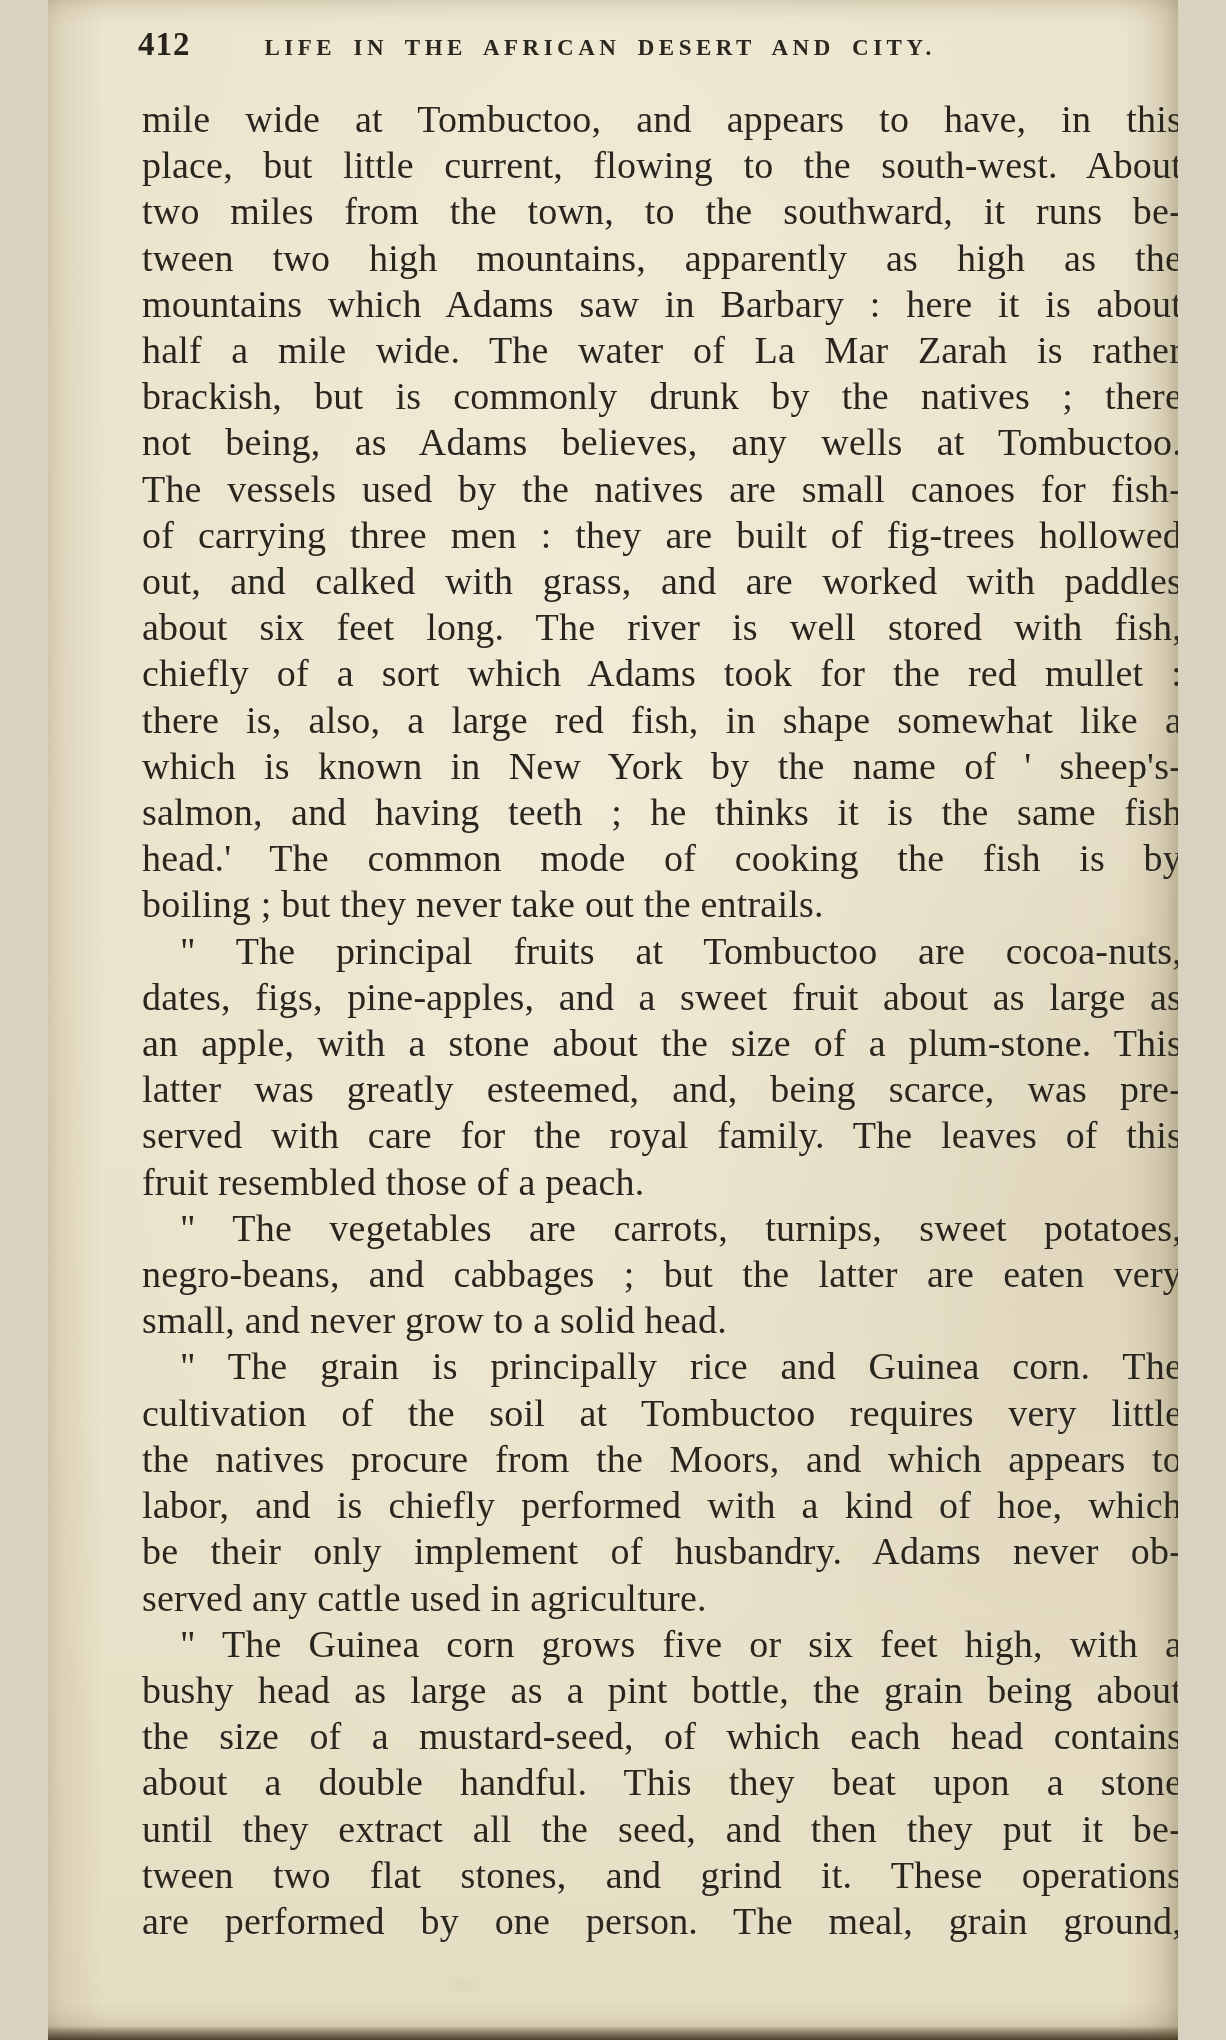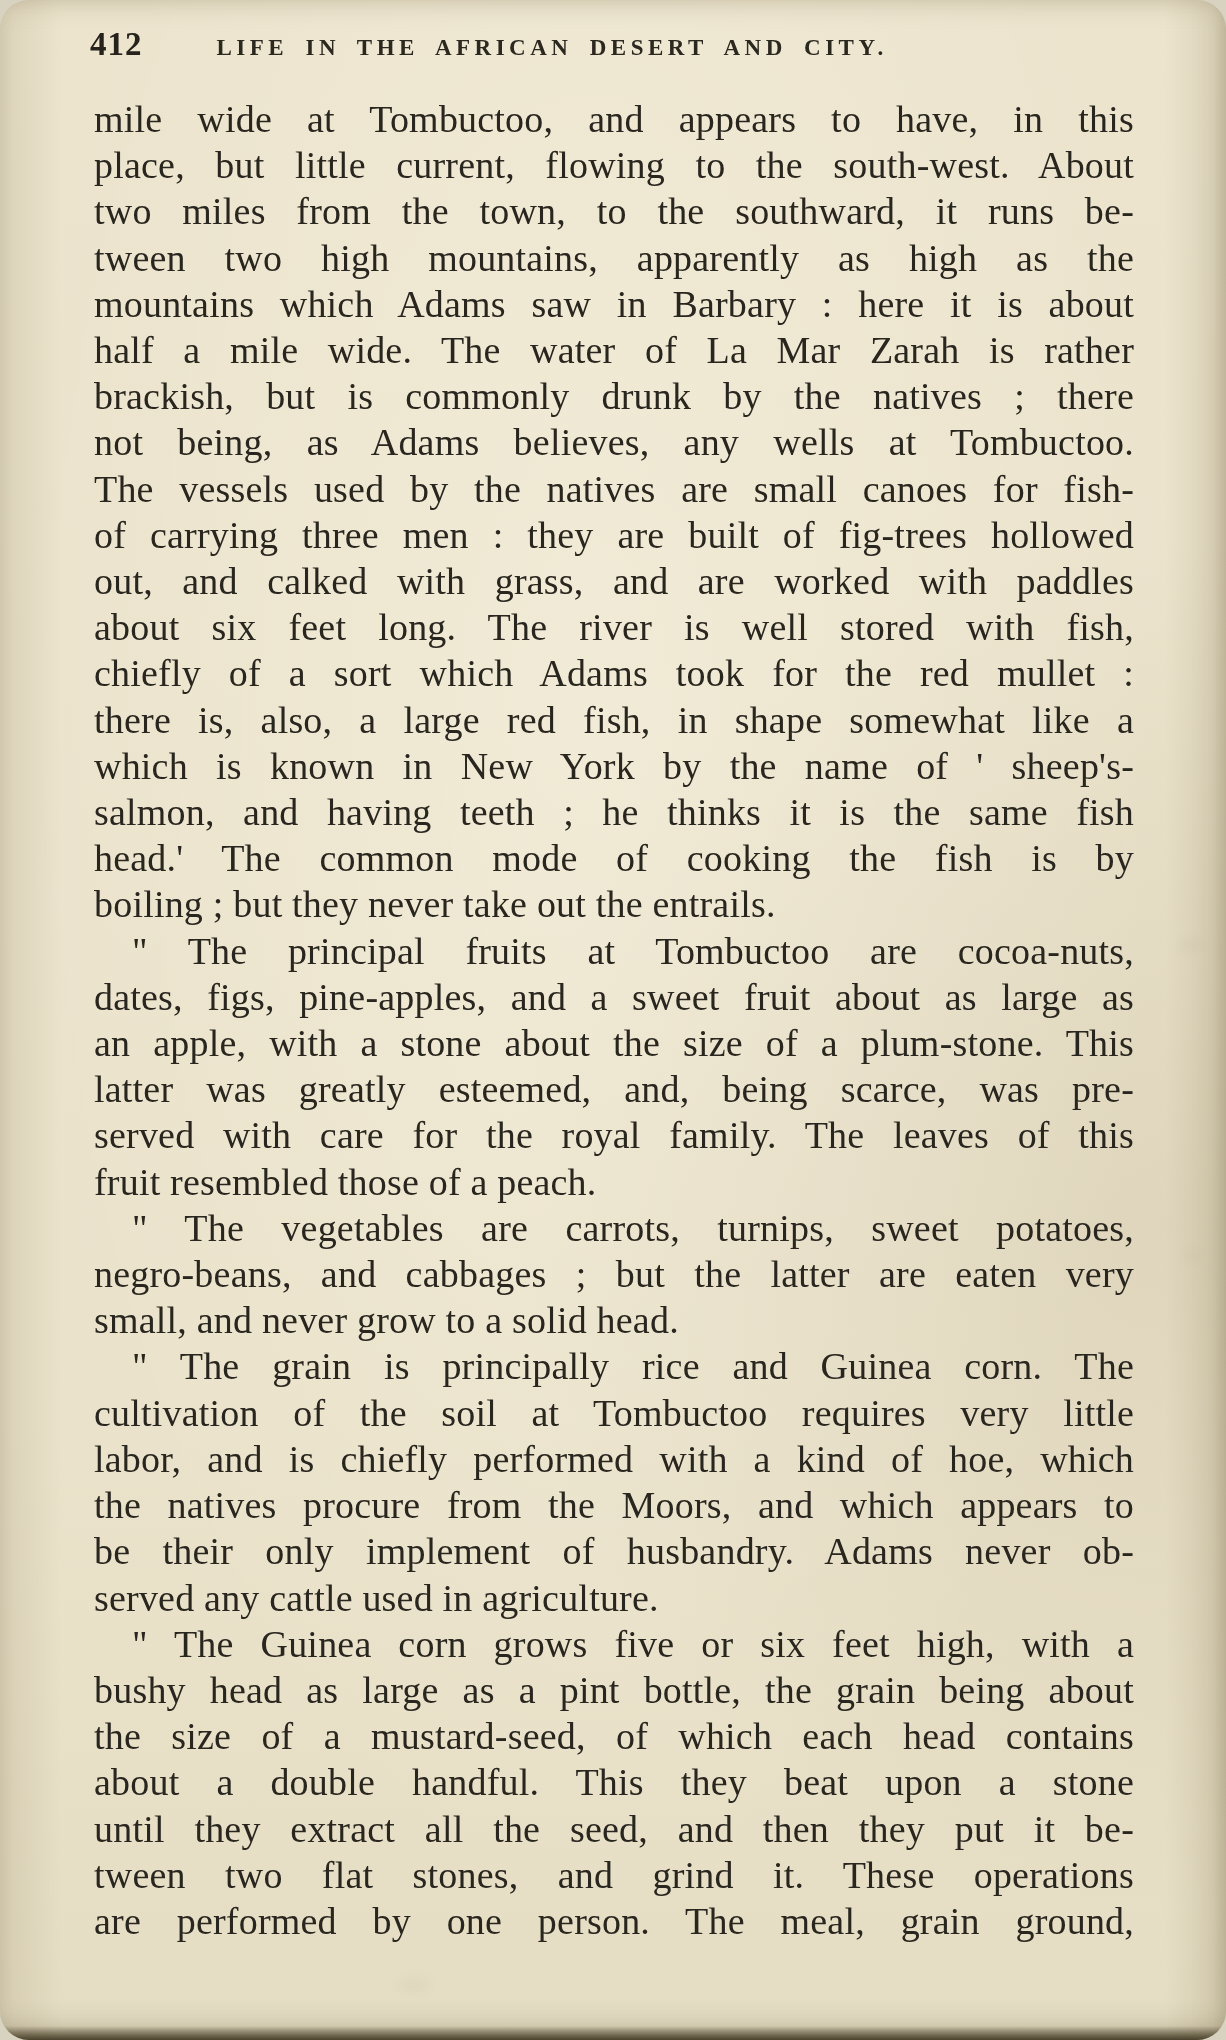--- a/index.html
+++ b/index.html
@@ -1,29 +1,28 @@
 <!DOCTYPE html>
 <html><head>
 <meta charset="utf-8">
 <style>
   html, body { margin: 0; padding: 0; background: #d8d2c0; }
   .page {
     position: relative;
-    width: 1226px;
+    width: 1130px;
     height: 2040px;
     margin: 0 auto;
     overflow: hidden;
     font-family: "Liberation Serif", "DejaVu Serif", serif;
     color: #29261f;
     background:
       radial-gradient(ellipse at 48% 35%, rgba(255,252,240,0.30), rgba(0,0,0,0) 65%),
       radial-gradient(ellipse at 95% 60%, rgba(120,100,60,0.10), rgba(0,0,0,0) 40%),
       linear-gradient(90deg, rgba(110,95,60,0.14) 0%, rgba(0,0,0,0) 5%, rgba(0,0,0,0) 95%, rgba(110,95,60,0.16) 100%),
       linear-gradient(180deg, #ece4cd 0%, #eae2ca 70%, #e5ddc3 100%);
-    border-radius: 29px;
   }
   .page::after {
     content: "";
     position: absolute;
     inset: 0;
     pointer-events: none;
     box-shadow:
       inset 0 18px 30px -22px rgba(100,85,50,0.35),
       inset -20px 0 35px -25px rgba(100,85,50,0.35),
       inset 0 -26px 30px -20px rgba(80,68,40,0.45);
@@ -119,22 +118,22 @@
         <div class="line line-last">fruit resembled those of a peach.</div>
       </div>
       <div class="paragraph">
         <div class="line line-indent">" The vegetables are carrots, turnips, sweet potatoes,</div>
         <div class="line">negro-beans, and cabbages ; but the latter are eaten very</div>
         <div class="line line-last">small, and never grow to a solid head.</div>
       </div>
       <div class="paragraph">
         <div class="line line-indent">" The grain is principally rice and Guinea corn. The</div>
         <div class="line">cultivation of the soil at Tombuctoo requires very little</div>
+        <div class="line">the natives procure from the Moors, and which appears to</div>
         <div class="line">labor, and is chiefly performed with a kind of hoe, which</div>
-        <div class="line">the natives procure from the Moors, and which appears to</div>
         <div class="line">be their only implement of husbandry. Adams never ob-</div>
         <div class="line line-last">served any cattle used in agriculture.</div>
       </div>
       <div class="paragraph">
         <div class="line line-indent">" The Guinea corn grows five or six feet high, with a</div>
         <div class="line">bushy head as large as a pint bottle, the grain being about</div>
         <div class="line">the size of a mustard-seed, of which each head contains</div>
         <div class="line">about a double handful. This they beat upon a stone</div>
         <div class="line">until they extract all the seed, and then they put it be-</div>
         <div class="line">tween two flat stones, and grind it. These operations</div>

